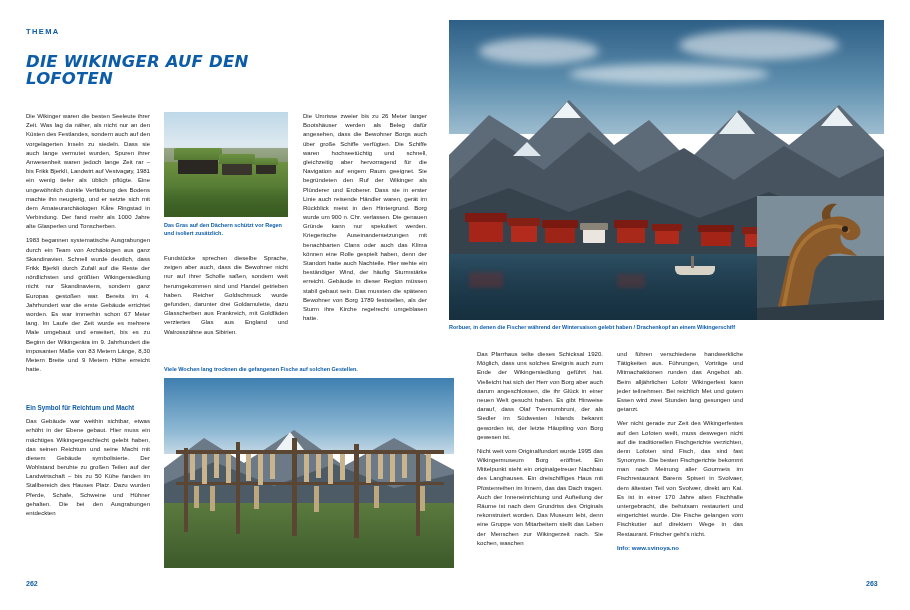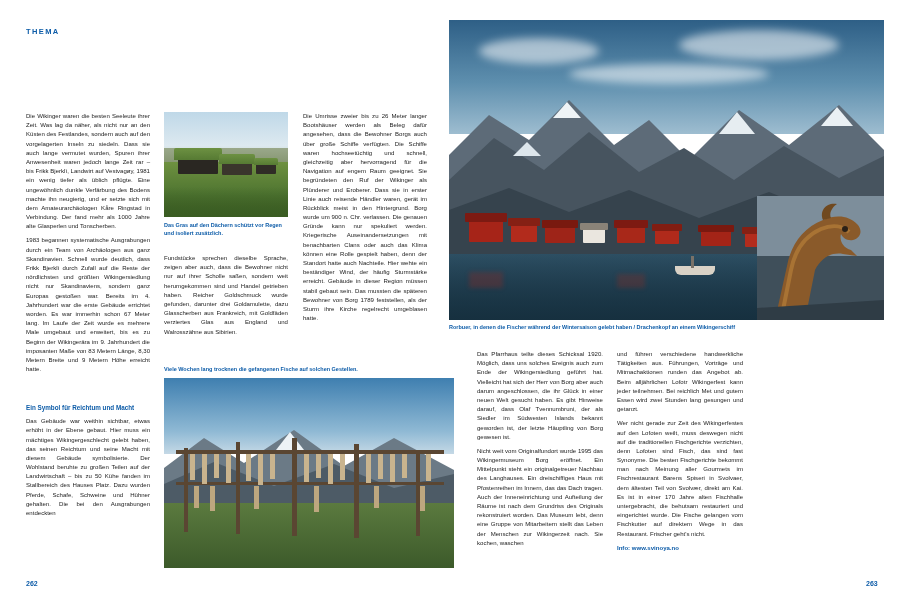--- a/index.html
+++ b/index.html
@@ -124,20 +124,21 @@
 
   .info-line { color:#0d5ca8; font-weight:700; }
 </style>
 </head>
 <body>
 
 <div class="page">
 
   <div class="kicker">THEMA</div>
 
+  <div class="headline">DIE WIKINGER AUF DEN LOFOTEN</div>
 
   <div class="col" id="col1">
     <p>Die Wikinger waren die besten Seeleute ihrer Zeit. Was lag da näher, als nicht nur an den Küsten des Festlandes, sondern auch auf den vorgelagerten Inseln zu siedeln. Dass sie auch lange vermutet wurden, Spuren ihrer Anwesenheit waren jedoch lange Zeit rar – bis Frikk Bjerklì, Landwirt auf Vestvagøy, 1981 ein wenig tiefer als üblich pflügte. Eine ungewöhnlich dunkle Verfärbung des Bodens machte ihn neugierig, und er setzte sich mit dem Amateurarchäologen Kåre Ringstad in Verbindung. Der fand mehr als 1000 Jahre alte Glasperlen und Tonscherben.</p>
     <p>1983 begannen systematische Ausgrabungen durch ein Team von Archäologen aus ganz Skandinavien. Schnell wurde deutlich, dass Frikk Bjerklì durch Zufall auf die Reste der nördlichsten und größten Wikingersiedlung nicht nur Skandinaviens, sondern ganz Europas gestoßen war. Bereits im 4. Jahrhundert war die erste Gebäude errichtet worden. Es war immerhin schon 67 Meter lang. Im Laufe der Zeit wurde es mehrere Male umgebaut und erweitert, bis es zu Beginn der Wikingerära im 9. Jahrhundert die imposanten Maße von 83 Metern Länge, 8,30 Metern Breite und 9 Metern Höhe erreicht hatte.</p>
   </div>
 
   <div class="col" id="col1b">
     <p class="subtitle-blue">Ein Symbol für Reichtum und Macht</p>
     <p>Das Gebäude war weithin sichtbar, etwas erhöht in der Ebene gebaut. Hier muss ein mächtiges Wikingergeschlecht gelebt haben, das seinen Reichtum und seine Macht mit diesem Gebäude symbolisierte. Der Wohlstand beruhte zu großen Teilen auf der Landwirtschaft – bis zu 50 Kühe fanden im Stallbereich des Hauses Platz. Dazu wurden Pferde, Schafe, Schweine und Hühner gehalten. Die bei den Ausgrabungen entdeckten</p>
   </div>

